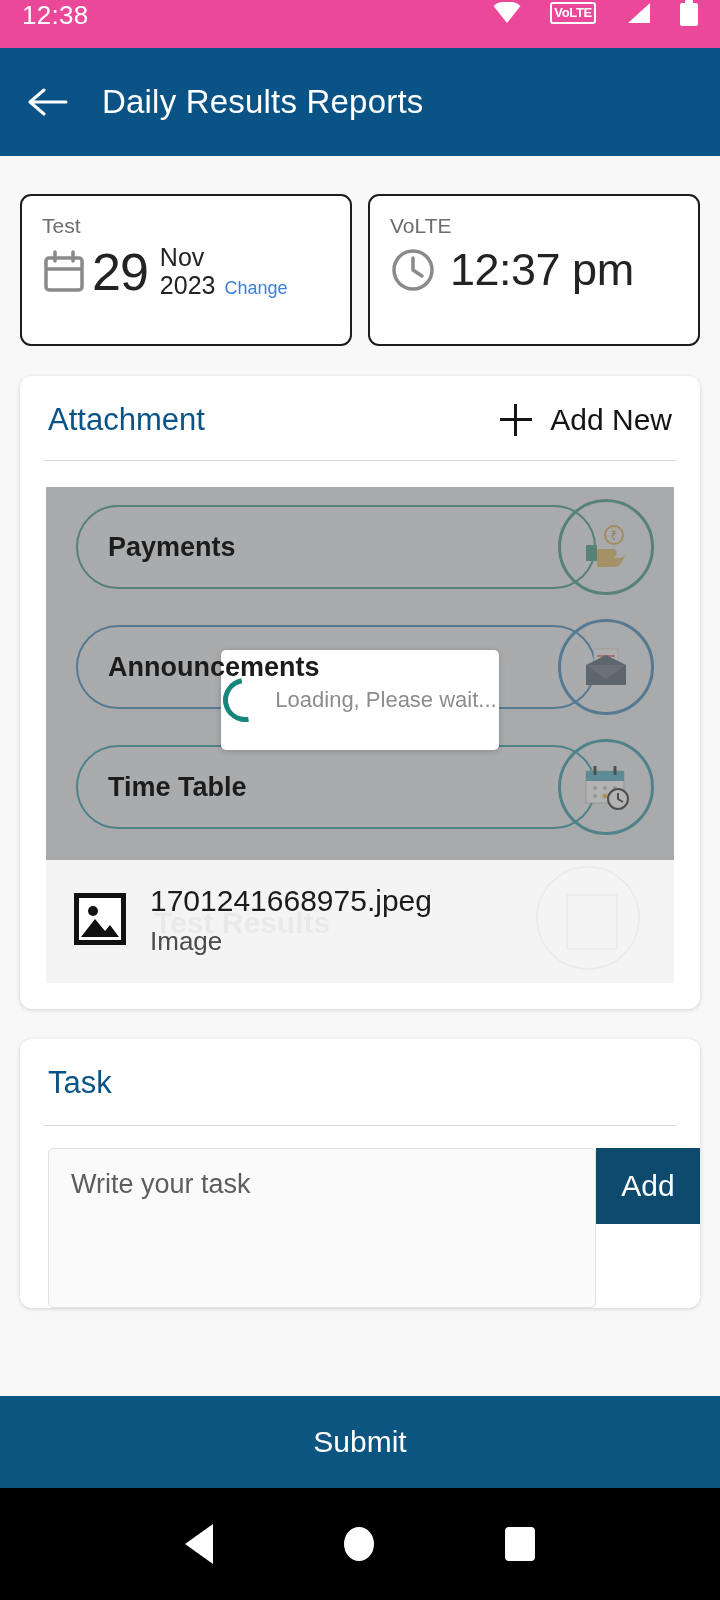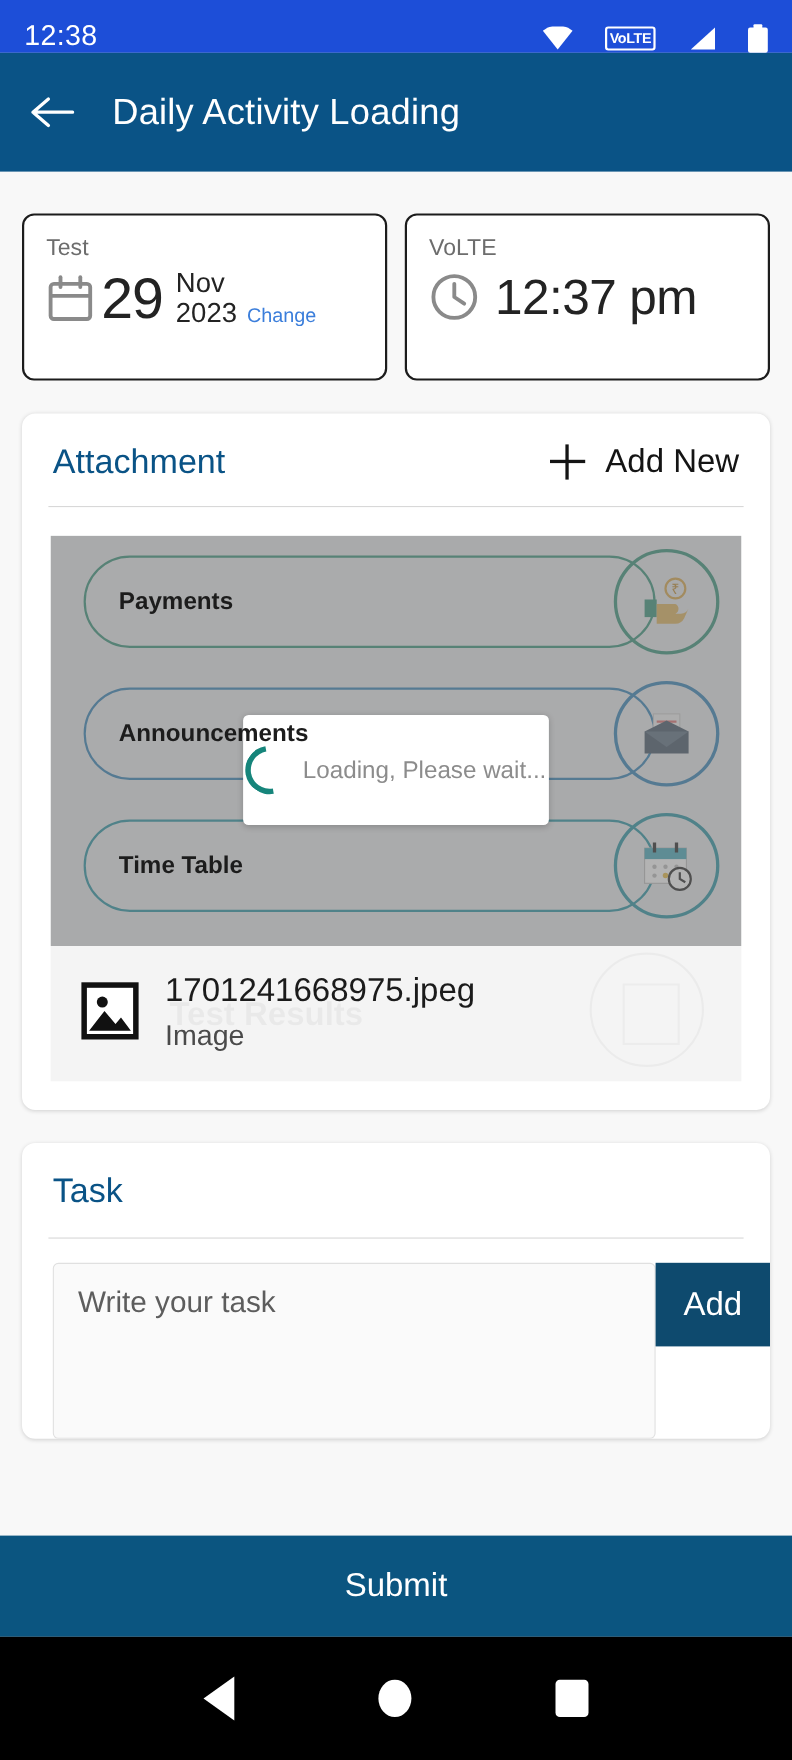--- a/index.html
+++ b/index.html
@@ -6,22 +6,22 @@
   html, body {
     width: 720px; height: 1600px;
     font-family: "Liberation Sans", sans-serif;
     background: #f8f8f8;
     overflow: hidden;
   }
   .screen { position: relative; width: 720px; height: 1600px; background: #f8f8f8; }
 
   
   .status-bar {
-    height: 48px; background: #1d4ed8;
-    display: flex; align-items: flex-end; justify-content: space-between;
+    height: 48px; background: #ec4899;
+    display: flex; align-items: flex-start; justify-content: space-between;
     padding: 0 22px; color: #ffffff;
   }
   .status-time { font-size: 26px; letter-spacing: .3px; }
   .status-icons { display: flex; align-items: center; gap: 29px; }
   .ico-wifi { width: 28px; height: 22px; }
   .ico-volte {
     border: 2px solid #fff; border-radius: 3px;
     font-size: 13px; font-weight: bold; line-height: 1;
     padding: 2px 2px 3px; letter-spacing: -.3px;
   }
@@ -93,21 +93,21 @@
     display: flex; align-items: center;
   }
   .tile-pill {
     position: absolute; left: 14px; right: 62px; top: 0; bottom: 0;
     border: 2px solid #2f8f74; border-radius: 42px; background: rgba(255,255,255,.10);
   }
   .tile.t2 .tile-pill { border-color: #2b7db5; }
   .tile.t3 .tile-pill { border-color: #1e8fa0; }
   .tile-label {
     position: relative; z-index: 2; margin-left: 46px;
-    font-size: 22px; font-weight: bold; color: #1c1c1c;
+    font-size: 27px; font-weight: bold; color: #1c1c1c;
   }
   .tile-circle {
     position: absolute; right: 4px; top: -6px;
     width: 96px; height: 96px; border-radius: 50%;
     border: 3px solid #2f8f74;
     display: flex; align-items: center; justify-content: center;
   }
   .tile.t2 .tile-circle { border-color: #2b7db5; }
   .tile.t3 .tile-circle { border-color: #1e8fa0; }
   .tile-circle svg { width: 56px; height: 56px; }
@@ -207,21 +207,21 @@
         <div class="cap"></div>
           <div class="body"></div>
       </div>
     </div>
   </div>
 
   <div class="app-bar">
     <svg class="back-arrow" viewBox="0 0 40 30">
       <path d="M2 15 H38 M2 15 L16 3 M2 15 L16 27" stroke="#fff" stroke-width="3" fill="none" stroke-linecap="round" stroke-linejoin="round"></path>
     </svg>
-    <div class="app-title">Daily Activity Loading</div>
+    <div class="app-title">Daily Results Reports</div>
   </div>
 
   <div class="content">
 
     <div class="row-cards">
 
       <div class="io-card">
         <div class="io-label">Test</div>
         <div class="io-body">
           <svg class="cal-icon" viewBox="0 0 44 44">

